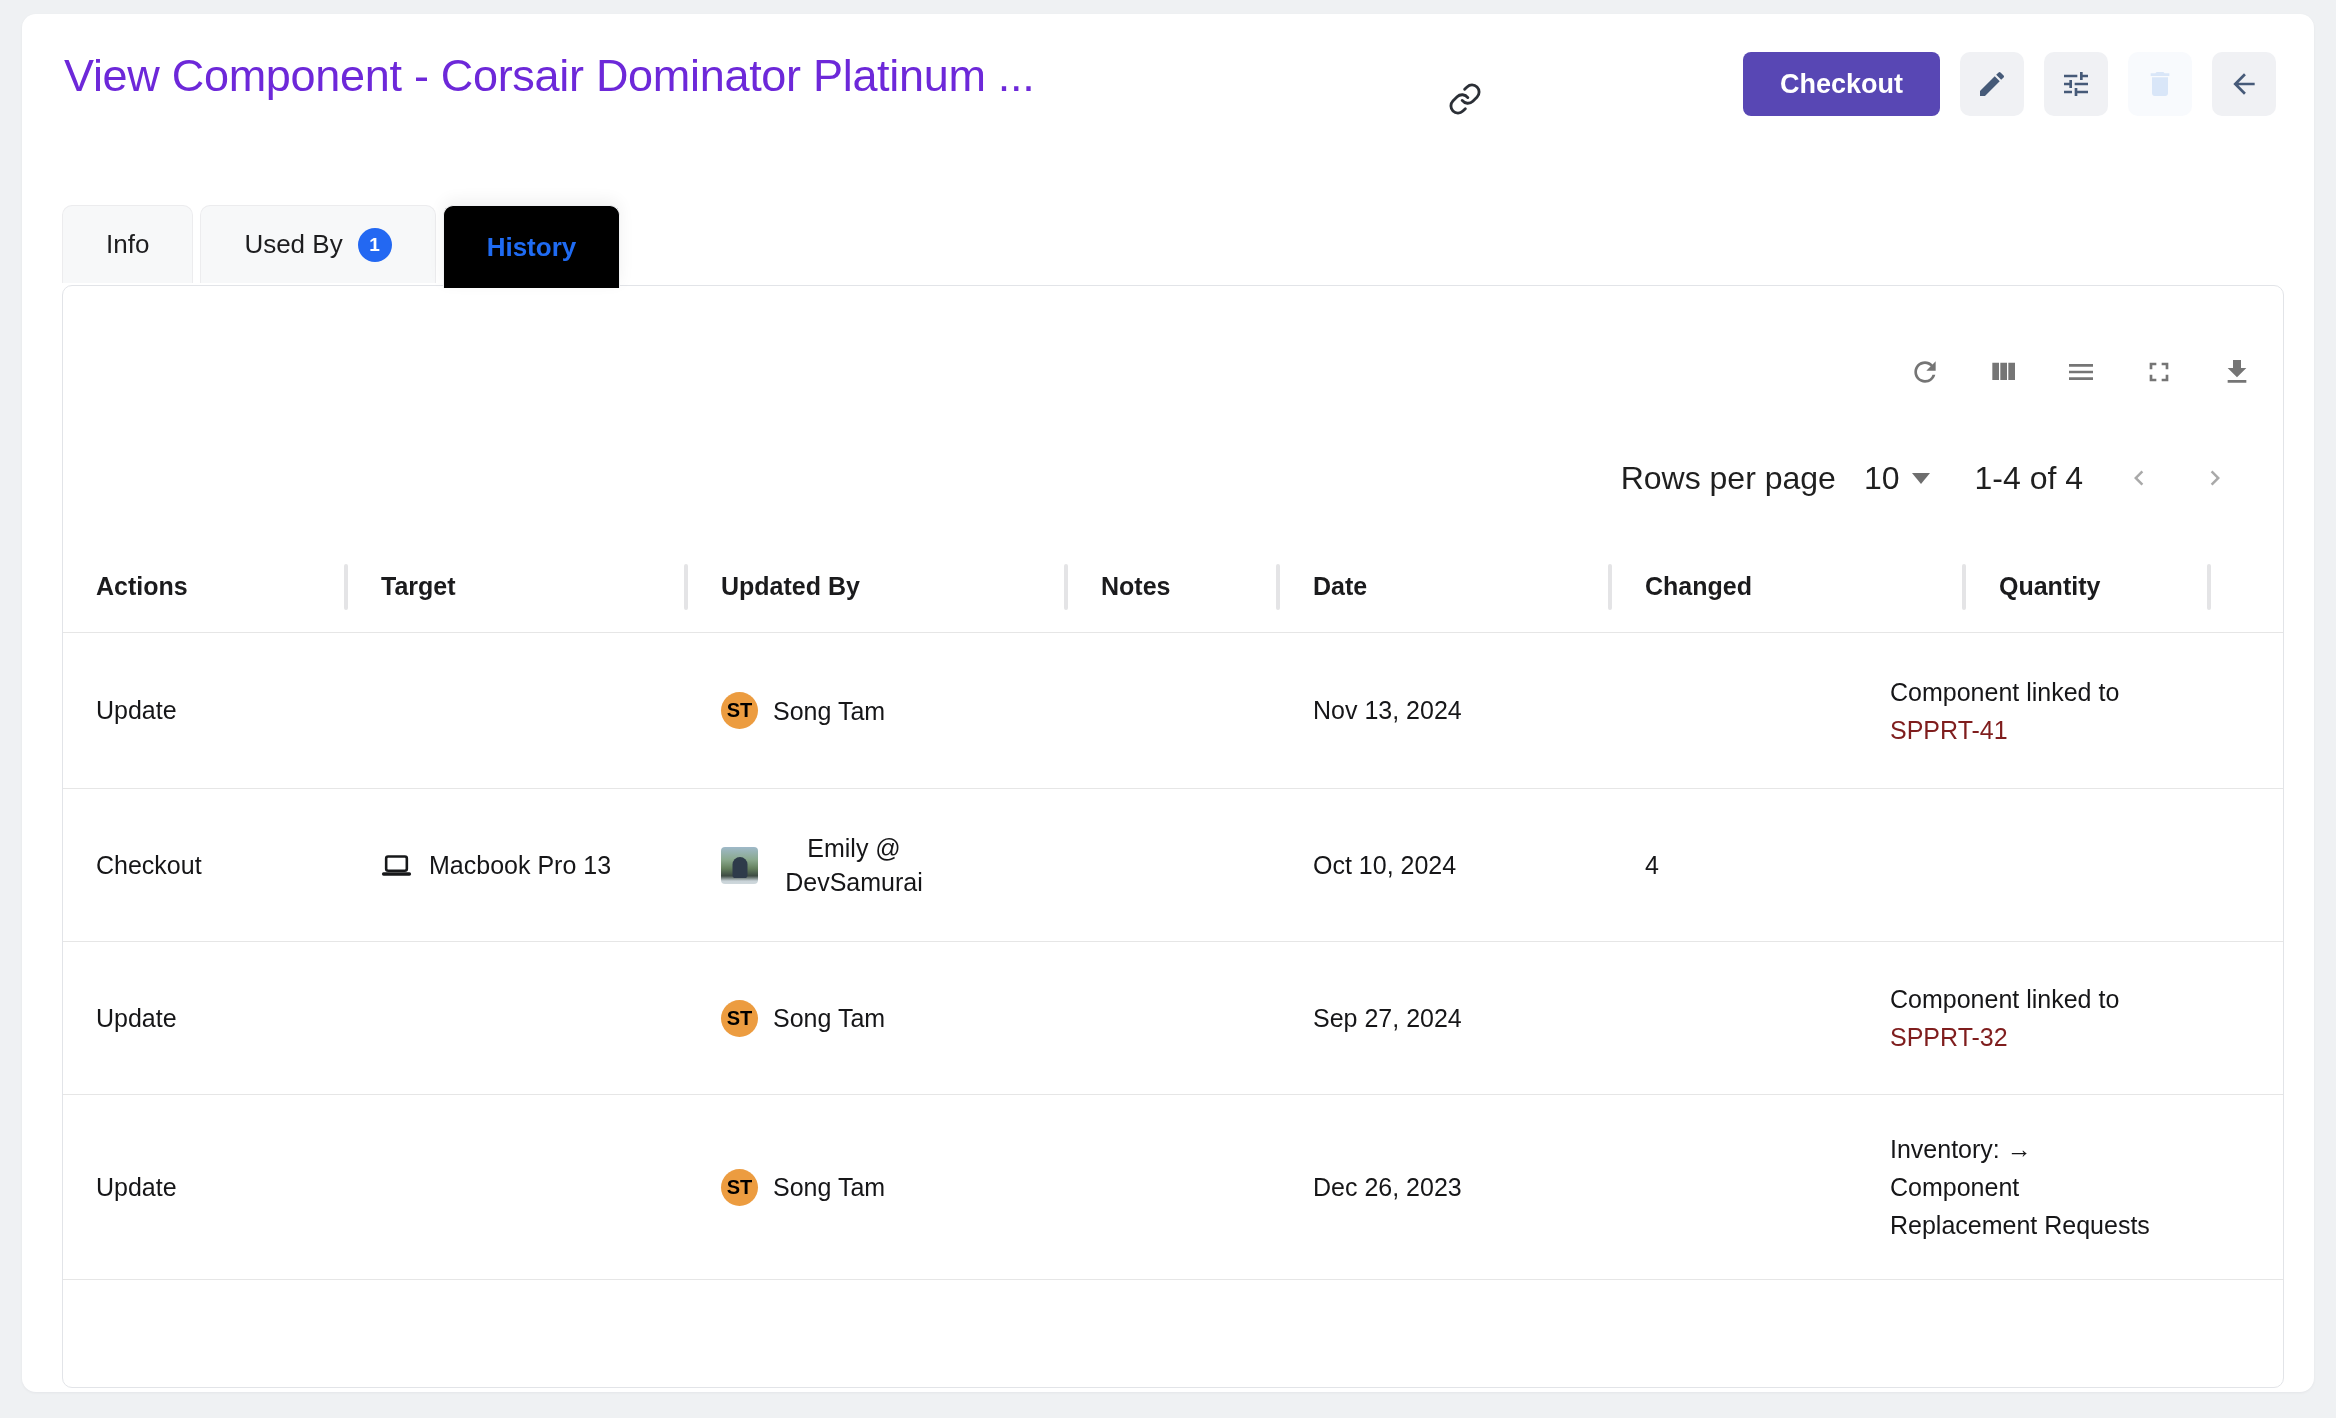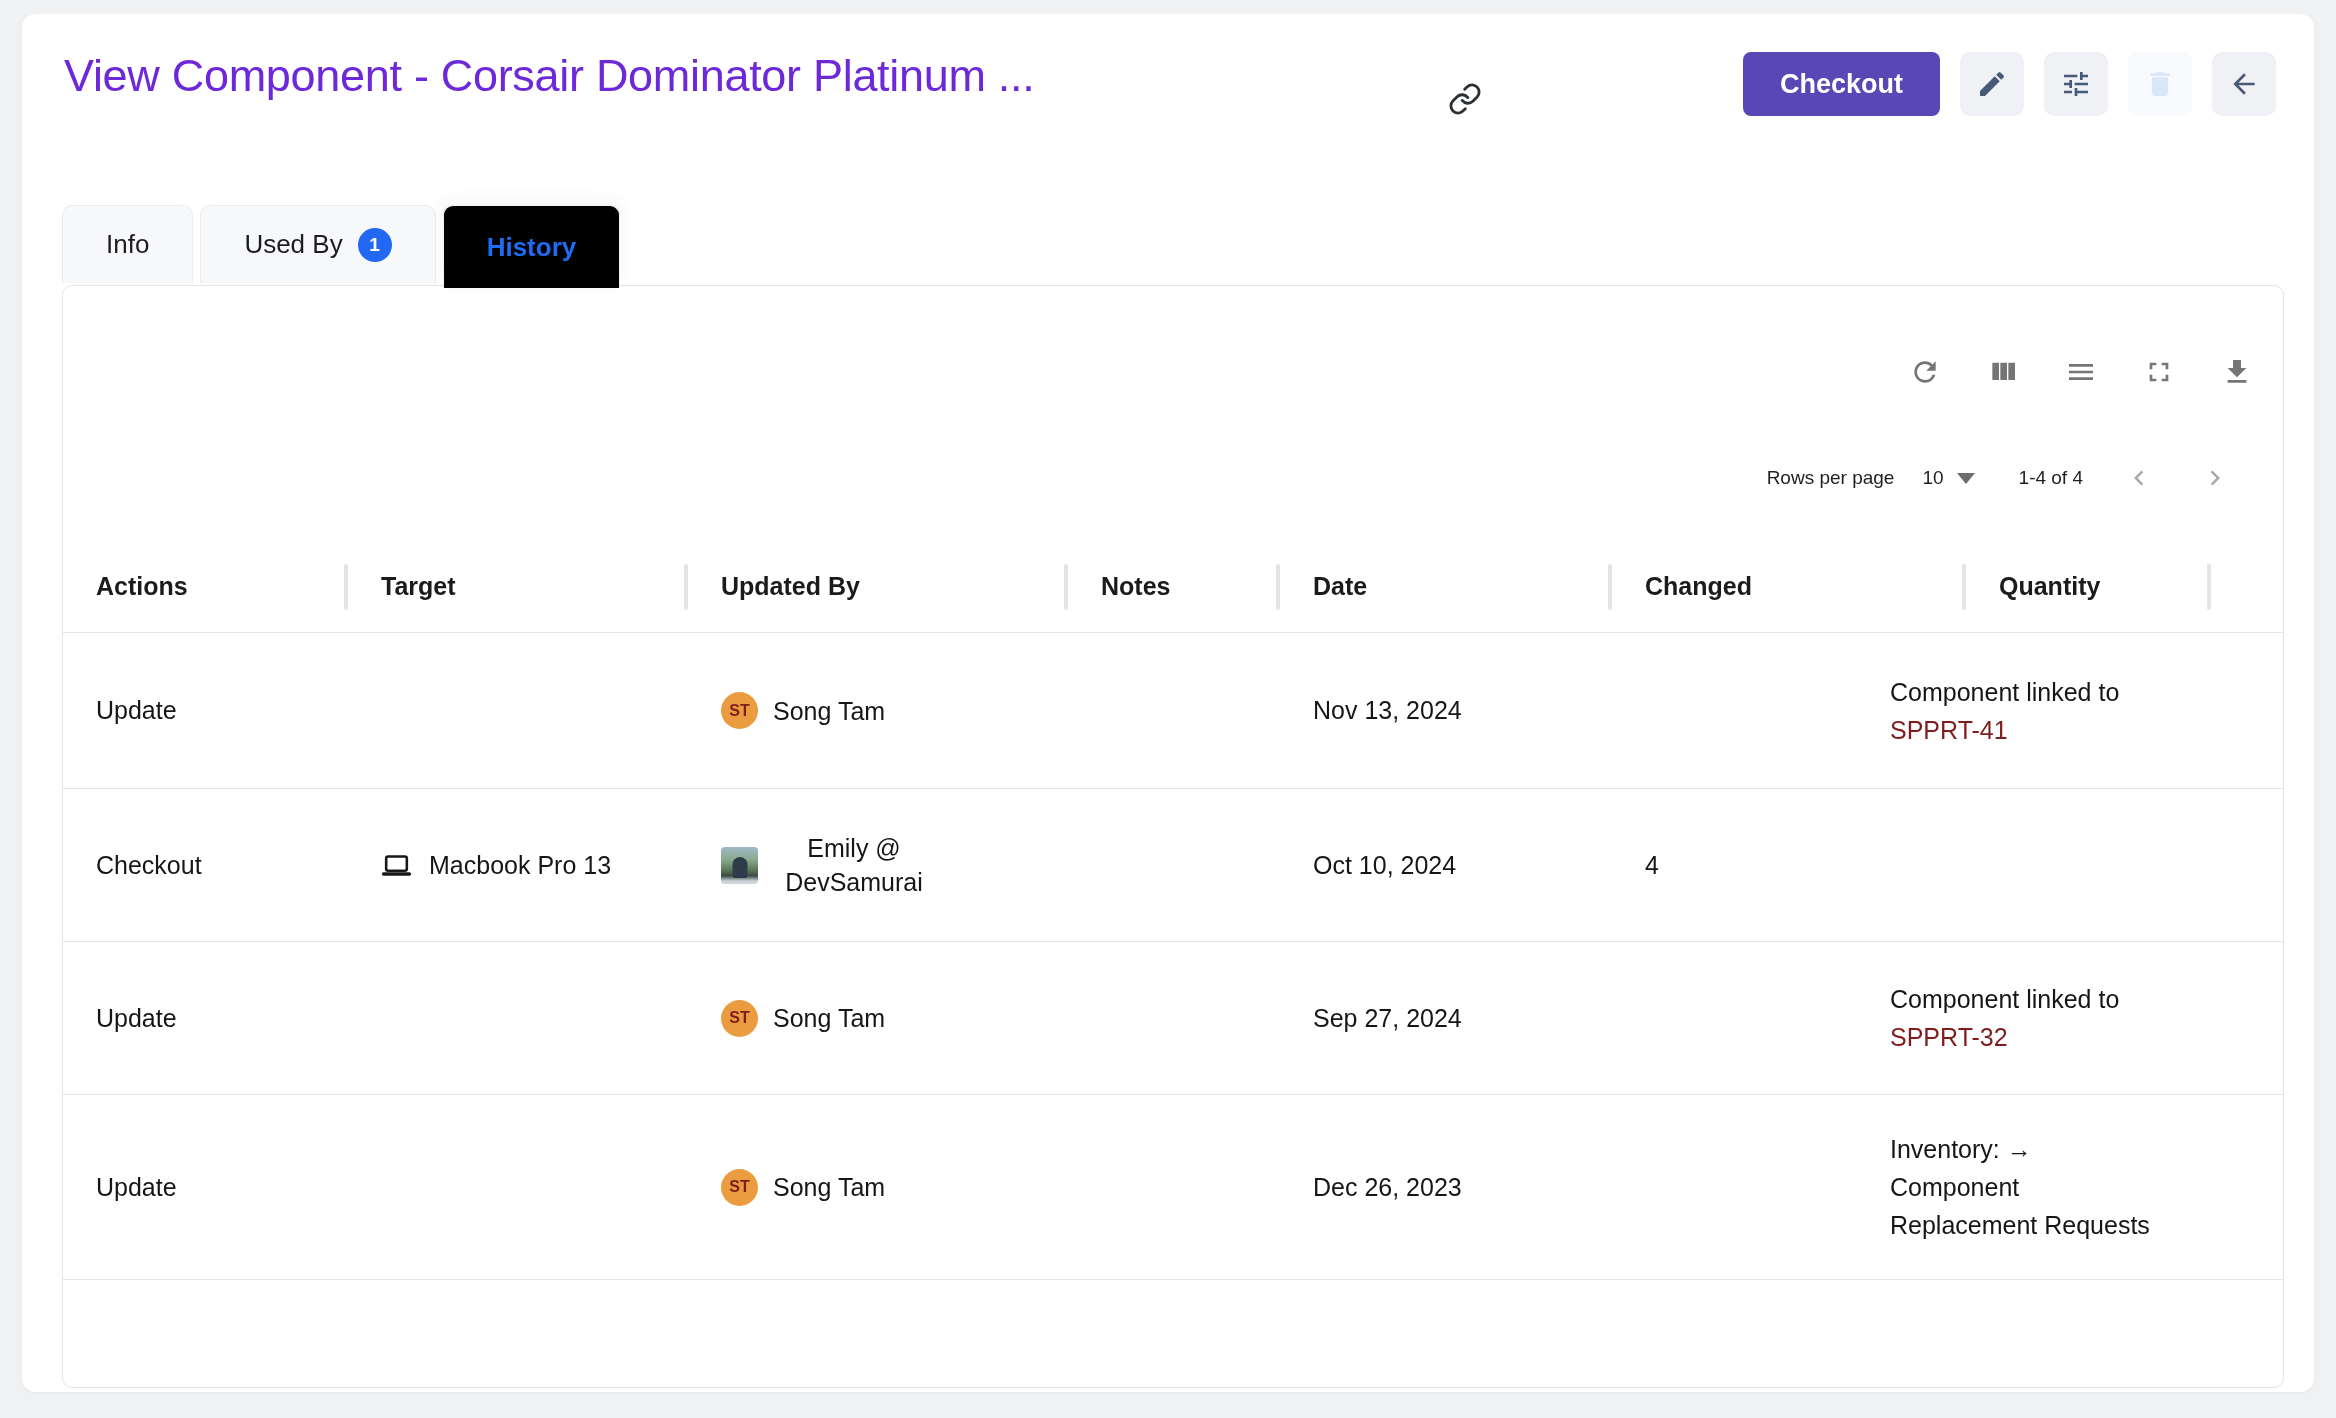--- a/index.html
+++ b/index.html
@@ -49,21 +49,21 @@
     min-width:34px;height:34px;border-radius:17px;background:#2368F2;color:#fff;
     font-size:19px;font-weight:600;display:flex;align-items:center;justify-content:center;
   }
   
   .tcontainer{
     position:absolute;left:62px;top:285px;width:2222px;height:1103px;box-sizing:border-box;
     background:#fff;border:1px solid #e2e4e8;border-radius:10px;z-index:1;
   }
   .tb-icons{position:absolute;top:70px;right:30px;display:flex;gap:46px;color:#757575;}
   .tb-icons svg{width:32px;height:32px;display:block;cursor:pointer;}
-  .pgn{position:absolute;top:168px;right:46px;height:48px;display:flex;align-items:center;font-size:19px;color:#1f1f1f;}
+  .pgn{position:absolute;top:168px;right:46px;height:48px;display:flex;align-items:center;font-size:32px;color:#1f1f1f;}
   .pgn-label{margin-right:28px;}
   .rpp{display:flex;align-items:center;gap:13px;margin-right:44px;cursor:pointer;}
   .caret{width:0;height:0;border-left:9px solid transparent;border-right:9px solid transparent;border-top:11px solid #6e6e6e;}
   .range{margin-right:34px;}
   .pg-btn{width:44px;height:44px;display:flex;align-items:center;justify-content:center;color:#a9a9a9;cursor:default;}
   .pg-btn svg{width:30px;height:30px;display:block;}
   .pg-btn + .pg-btn{margin-left:32px;}
   
   .thead{
     position:absolute;top:255px;left:0;width:100%;height:92px;box-sizing:border-box;
@@ -89,21 +89,21 @@
   }
   .c0{width:285px}.c1{width:340px}.c2{width:380px}.c3{width:212px}
   .c4{width:332px}.c5{width:245px}.c6{width:354px}
   .target-wrap{display:flex;align-items:center;gap:17px;}
   .laptop-icon{color:#17181a;}
   .laptop-icon svg{width:31px;height:31px;display:block;}
   .ub-wrap{display:flex;align-items:center;gap:15px;}
   .avatar{
     width:37px;height:37px;border-radius:50%;flex:0 0 auto;
     display:flex;align-items:center;justify-content:center;
-    font-size:16px;font-weight:700;color:#7f1d1d;background:#EC9C40;
+    font-size:20px;font-weight:700;color:#000000;background:#EC9C40;
   }
   .avatar.photo{
     border-radius:4px;
     background:linear-gradient(180deg,#9fb9c9 0%,#8aa98e 34%,#64805e 58%,#3d4b43 78%,#c9d3d8 92%,#cfd8dc 100%);
     position:relative;overflow:hidden;
   }
   .avatar.photo::after{
     content:"";position:absolute;left:50%;bottom:6px;transform:translateX(-50%);
     width:15px;height:21px;background:#2e3b4a;border-radius:8px 8px 3px 3px;
   }

